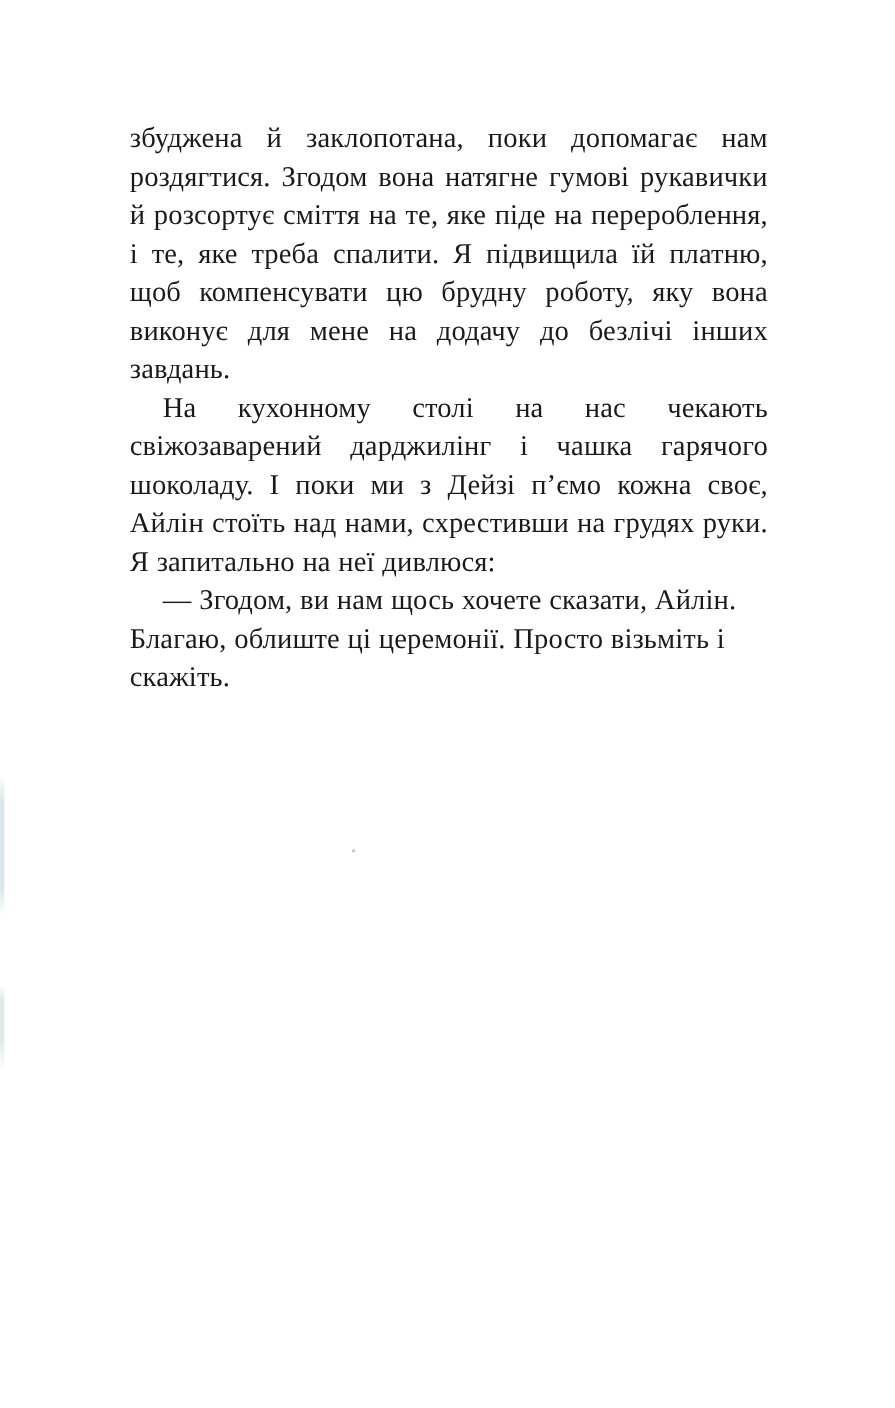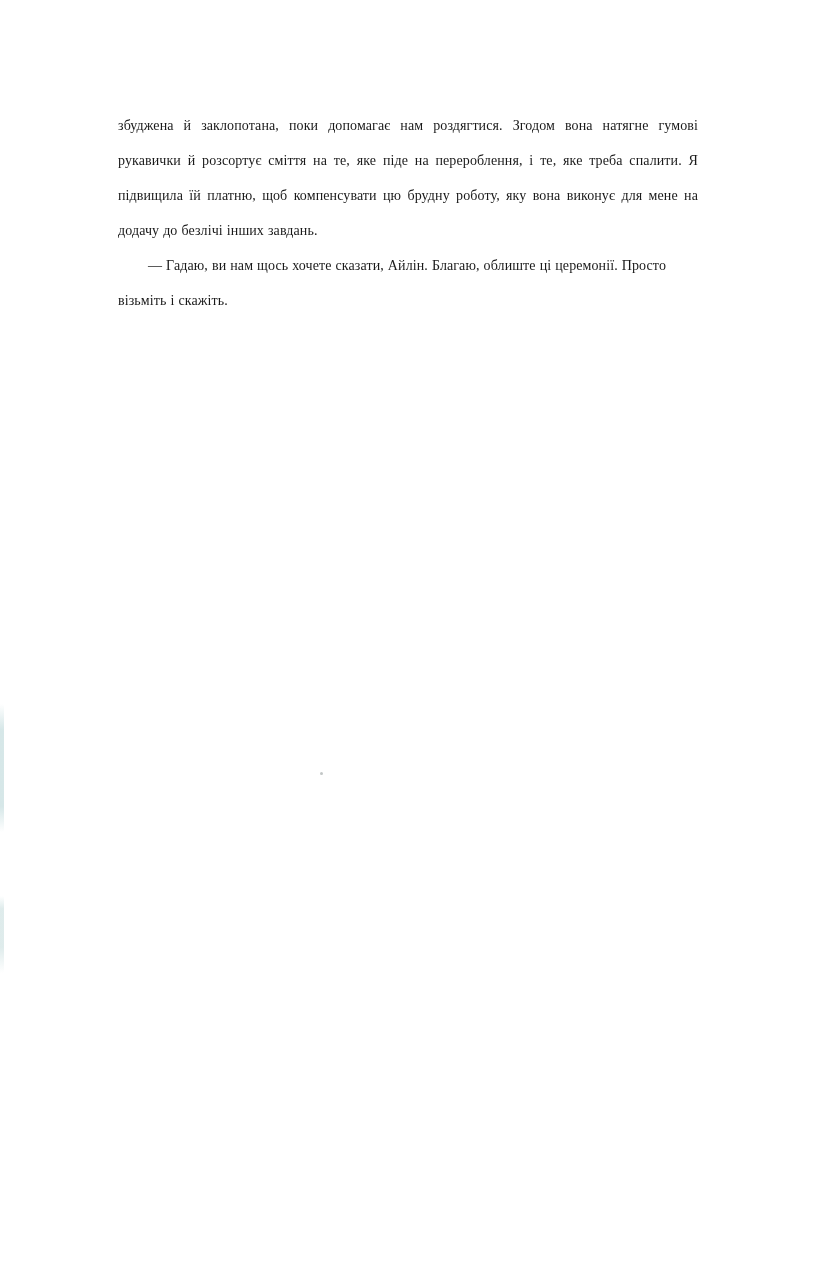--- a/index.html
+++ b/index.html
@@ -46,21 +46,21 @@
 
   .text-block {
     position: absolute;
     left: 118px;
     top: 108px;
     width: 580px;
   }
 
   p {
     margin: 0;
-    font-size: 14px;
+    font-size: 26px;
     line-height: 35px;
     text-align: justify;
     text-justify: inter-word;
     letter-spacing: .1px;
     word-spacing: .4px;
     hyphens: manual;
   }
 
   p.indent {
     text-indent: 30px;
@@ -84,18 +84,19 @@
 </style>
 </head>
 <body>
 
 <div class="page">
 
   <div class="edge-strip"></div>
 
   <div class="text-block">
     <p>збуджена й заклопотана, поки допомагає нам роздягтися. Згодом вона натягне гумові рукавички й розсортує сміття на те, яке піде на перероблення, і те, яке треба спалити. Я підвищила їй платню, щоб компенсувати цю брудну роботу, яку вона виконує для мене на додачу до безлічі інших завдань.</p>
-    <p class="indent">— Гадаю, ви нам щось хочете сказати, Айлін. Благаю, облиште ці церемонії. Просто візьміть і скажіть.</p>
+    <p class="indent">На кухонному столі на нас чекають свіжозаварений дарджилінг і чашка гарячого шоколаду. І поки ми з Дейзі п’ємо кожна своє, Айлін стоїть над нами, схрестивши на грудях руки. Я запитально на неї дивлюся:</p>
+    <p class="indent">— Згодом, ви нам щось хочете сказати, Айлін. Благаю, облиште ці церемонії. Просто візьміть і скажіть.</p>
   </div>
 
   <div class="dot-mark"></div>
 
 </div>
 
 </body></html>

